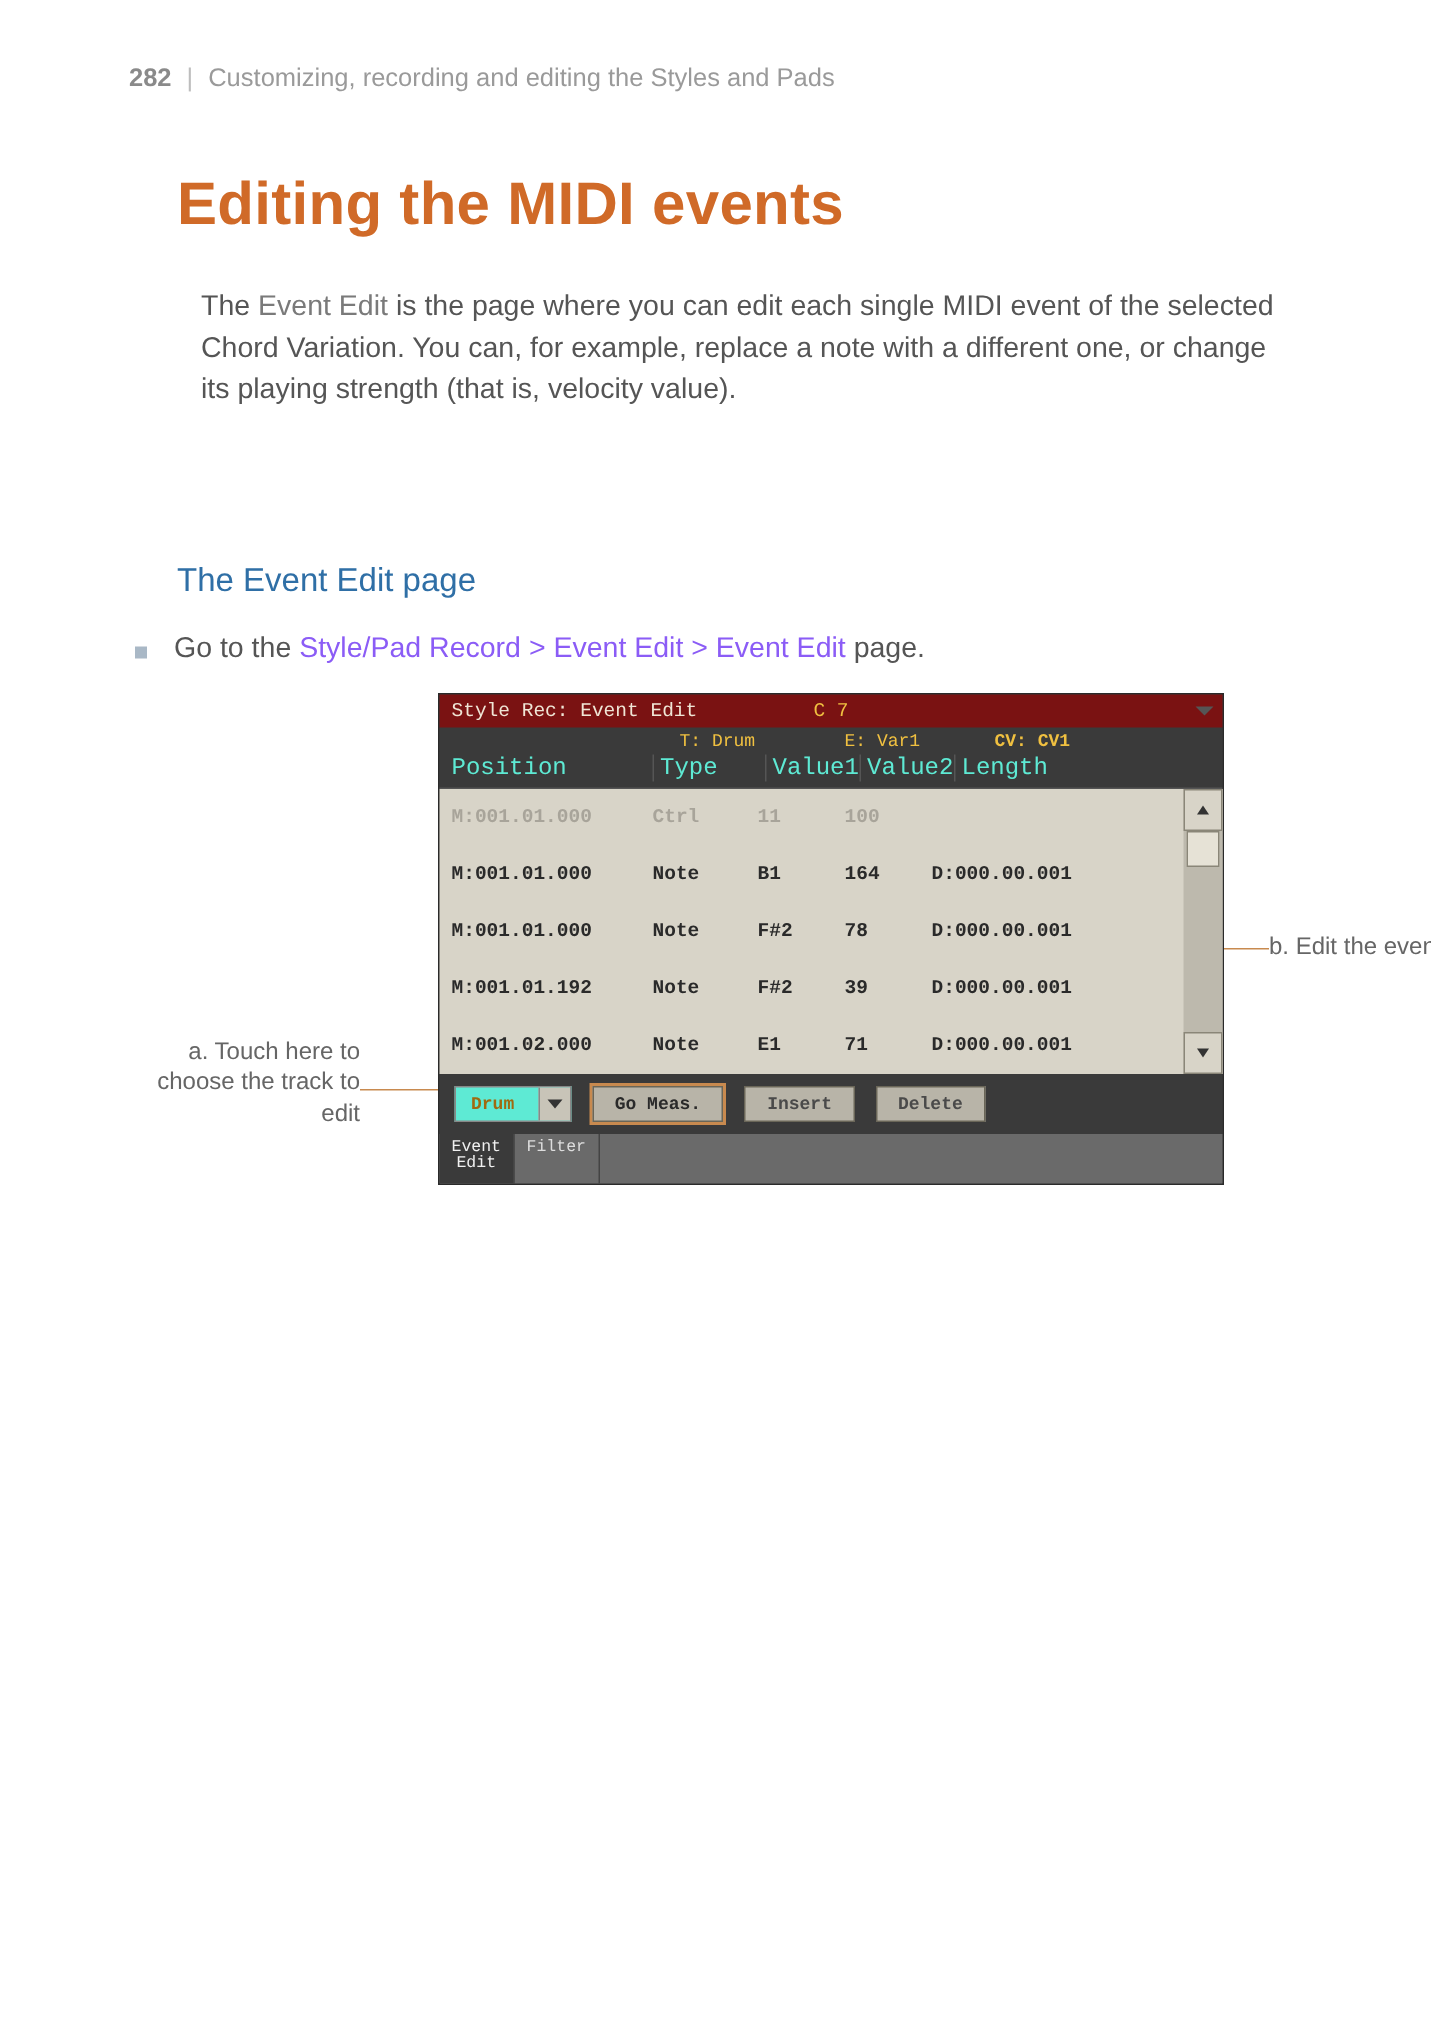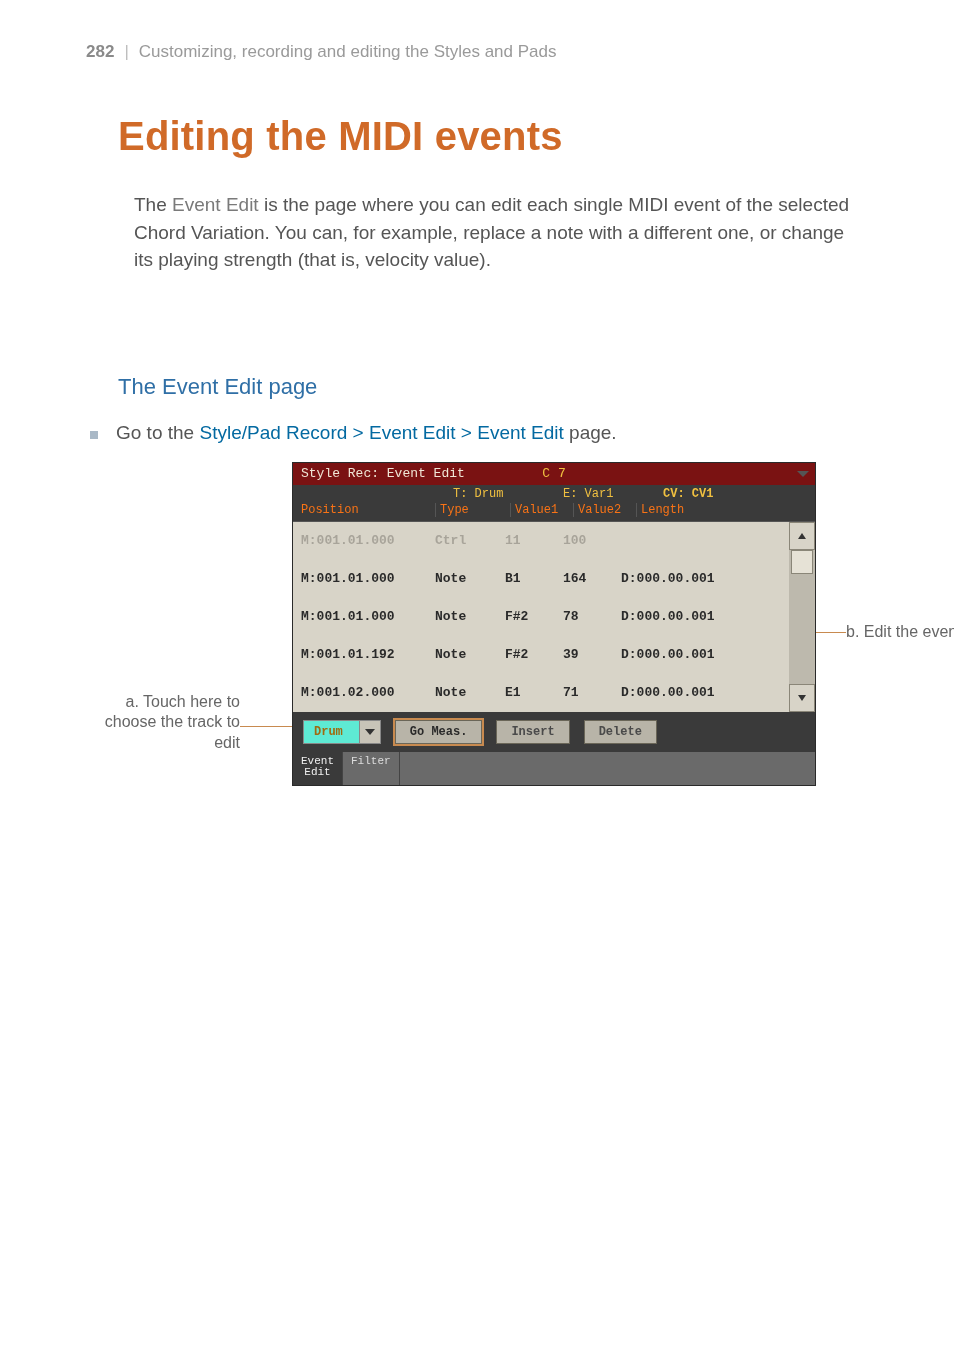--- a/index.html
+++ b/index.html
@@ -60,21 +60,21 @@
   .step .bullet {
     width: 8px; height: 8px;
     background: #a9b8c6;
     margin-top: 9px;
     flex: 0 0 8px;
   }
   .step .text {
     font-size: 19px;
     color: #555;
   }
-  .step .text .kw { color: #0369a1; }
+  .step .text .kw { color: #8b5cf6; }
 
   
   .shot-wrap {
     position: relative;
     margin: 18px 0 0 0;
     height: 340px;
   }
   .callout-left {
     position: absolute;
     left: 0;
@@ -151,22 +151,22 @@
     color: #f0c040;
     background: #3a3a3a;
     padding: 2px 0 0 0;
   }
   .info-row .spacer1 { width: 160px; }
   .info-row .t { width: 110px; text-align:left; }
   .info-row .e { width: 100px; text-align:left; }
   .info-row .cv { flex:1; text-align:left;font-weight:bold; }
   .head-row {
     display: flex;
-    font-size: 12px;
-    color: #f97316;
+    font-size: 16px;
+    color: #5eead4;
     background: #3a3a3a;
     border-bottom: 1px solid #555;
     padding: 2px 16px 4px 8px;
   }
   .head-row > div { border-left: 1px solid #555; padding-left: 4px; }
   .head-row > div:first-child { border-left: none; padding-left: 0; }
   .col-pos { width: 134px; }
   .col-type { width: 70px; }
   .col-v1 { width: 58px; }
   .col-v2 { width: 58px; }

